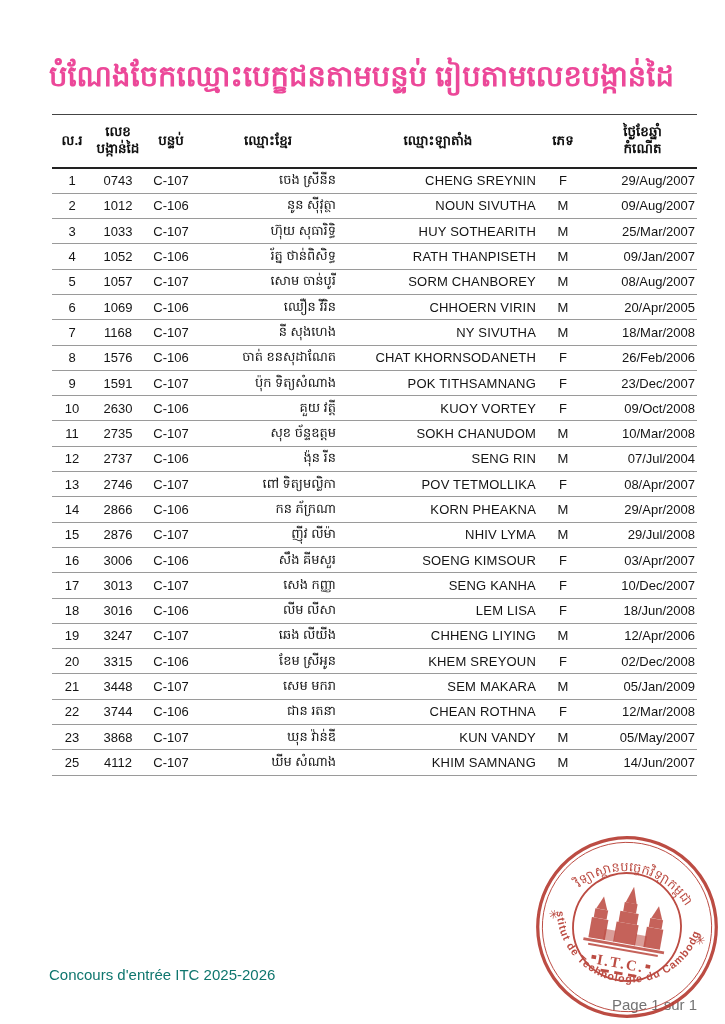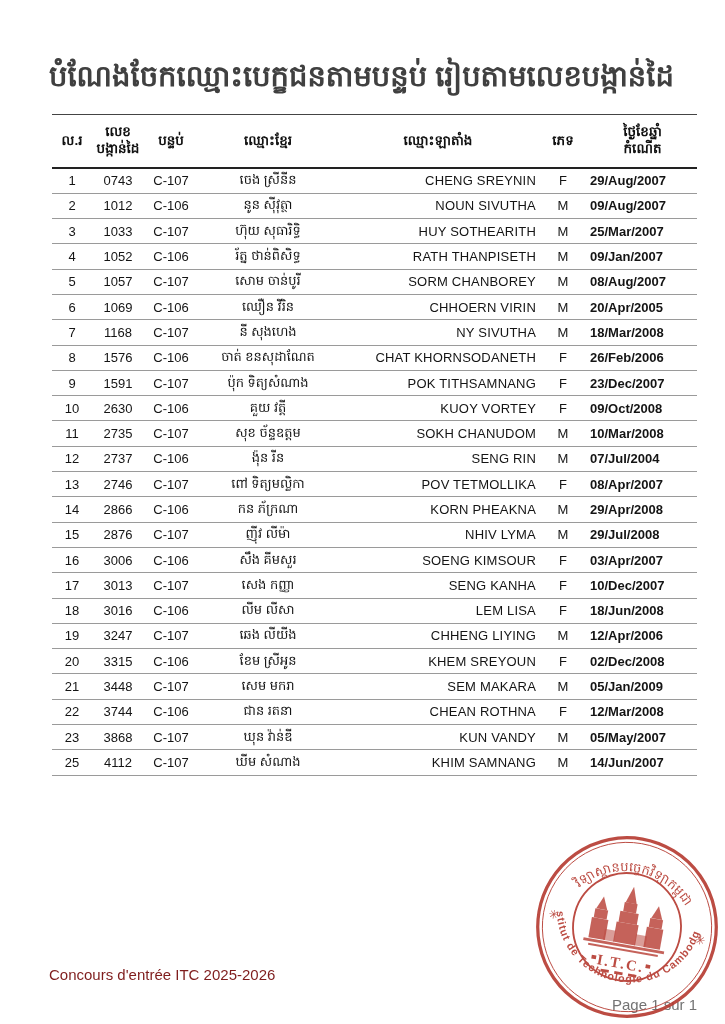--- a/index.html
+++ b/index.html
@@ -6,21 +6,21 @@
   .page{
     position:relative;
     width:725px;height:1024px;
     background:#ffffff;
     font-family:"Liberation Sans", sans-serif;
     color:#1a1a1a;
     overflow:hidden;
   }
   .doc-title{
     position:absolute;left:49px;top:58px;width:650px;
-    font-size:29px;font-weight:bold;color:#404040;
+    font-size:29px;font-weight:bold;color:#ec4899;
     letter-spacing:0px;white-space:nowrap;
   }
   .roster{
     position:absolute;left:52px;top:114px;width:645px;
     border-collapse:collapse;table-layout:fixed;
   }
   .roster col.c1{width:40px}
   .roster col.c2{width:52px}
   .roster col.c3{width:54px}
   .roster col.c4{width:140px}
@@ -34,26 +34,26 @@
     padding:6px 2px;height:40px;vertical-align:middle;
     line-height:1.25;
   }
   .roster td{
     border-bottom:1px solid #9a9a9a;
     height:25.3px;padding:0 2px;vertical-align:middle;
     font-size:13px;color:#141414;box-sizing:border-box;
     white-space:nowrap;overflow:hidden;
   }
   .c-no,.c-receipt,.c-room,.c-gender{text-align:center;}
-  .c-khmer{text-align:center;padding-left:4px;}
+  .c-khmer{text-align:right;padding-left:4px;}
   .c-latin{text-align:right;font-size:11.5px;letter-spacing:0.2px;}
-  .c-dob{text-align:left;padding-right:2px;font-size:13px;font-weight:bold;}
+  .c-dob{text-align:right;padding-right:2px;font-size:13px;}
   .footer-left{
     position:absolute;left:49px;top:966px;
-    font-size:15px;color:#7f1d1d;
+    font-size:15px;color:#0f766e;
   }
   .footer-right{
     position:absolute;right:28px;top:996px;
     font-size:15px;color:#737373;
   }
   .stamp{
     position:absolute;left:534px;top:834px;width:186px;height:186px;
     transform:rotate(10deg);
     opacity:0.9;
     z-index:5;

